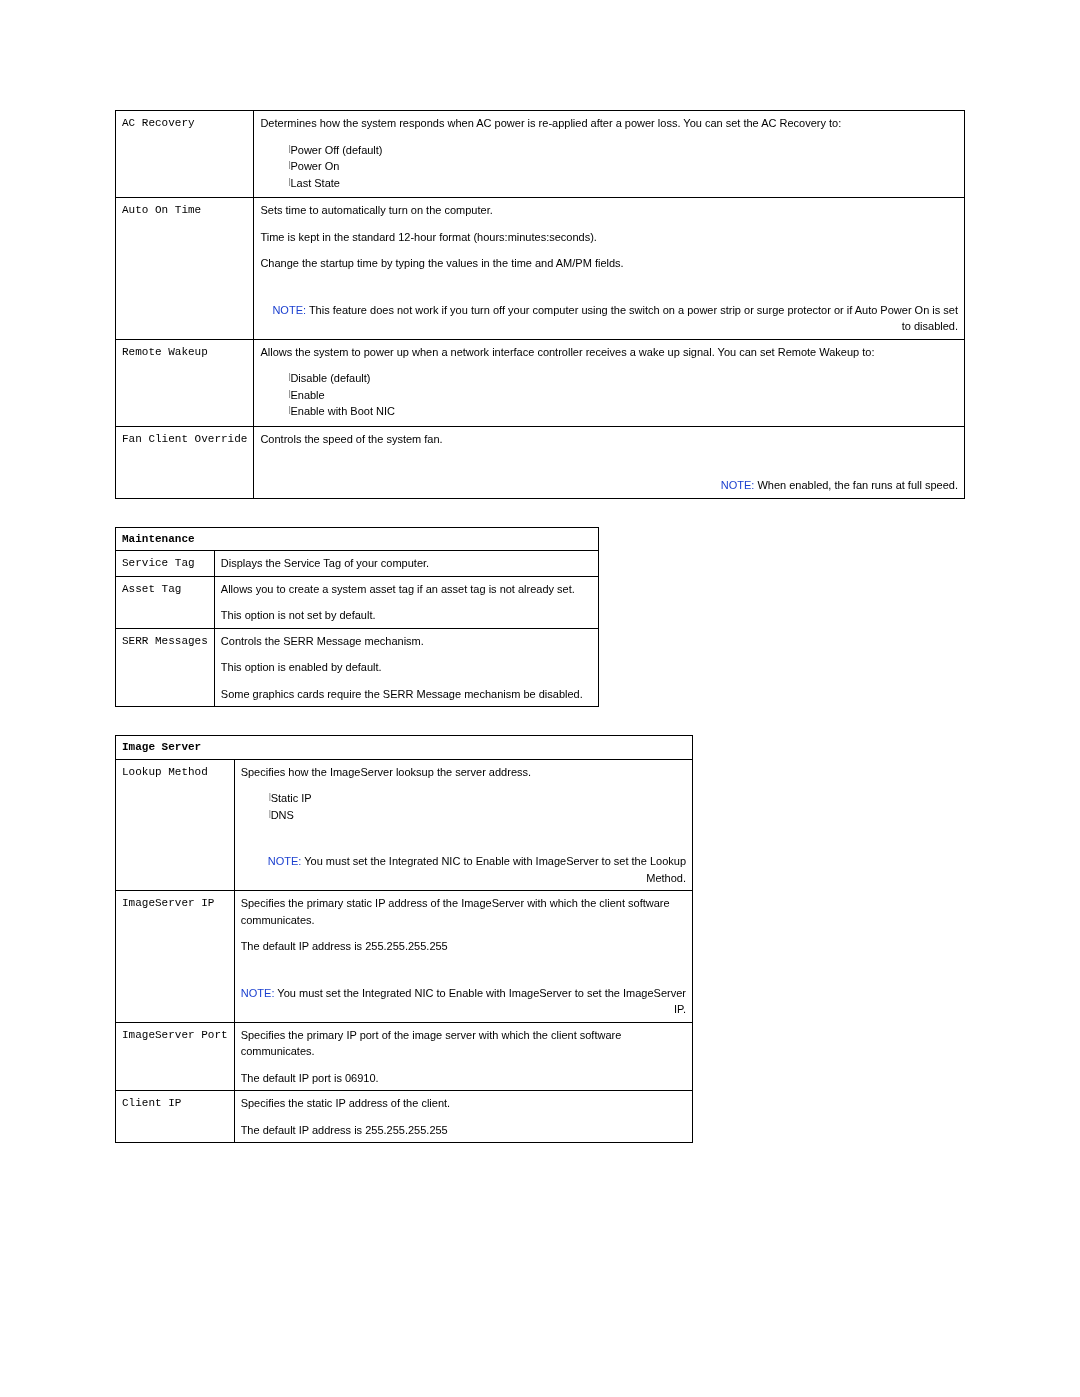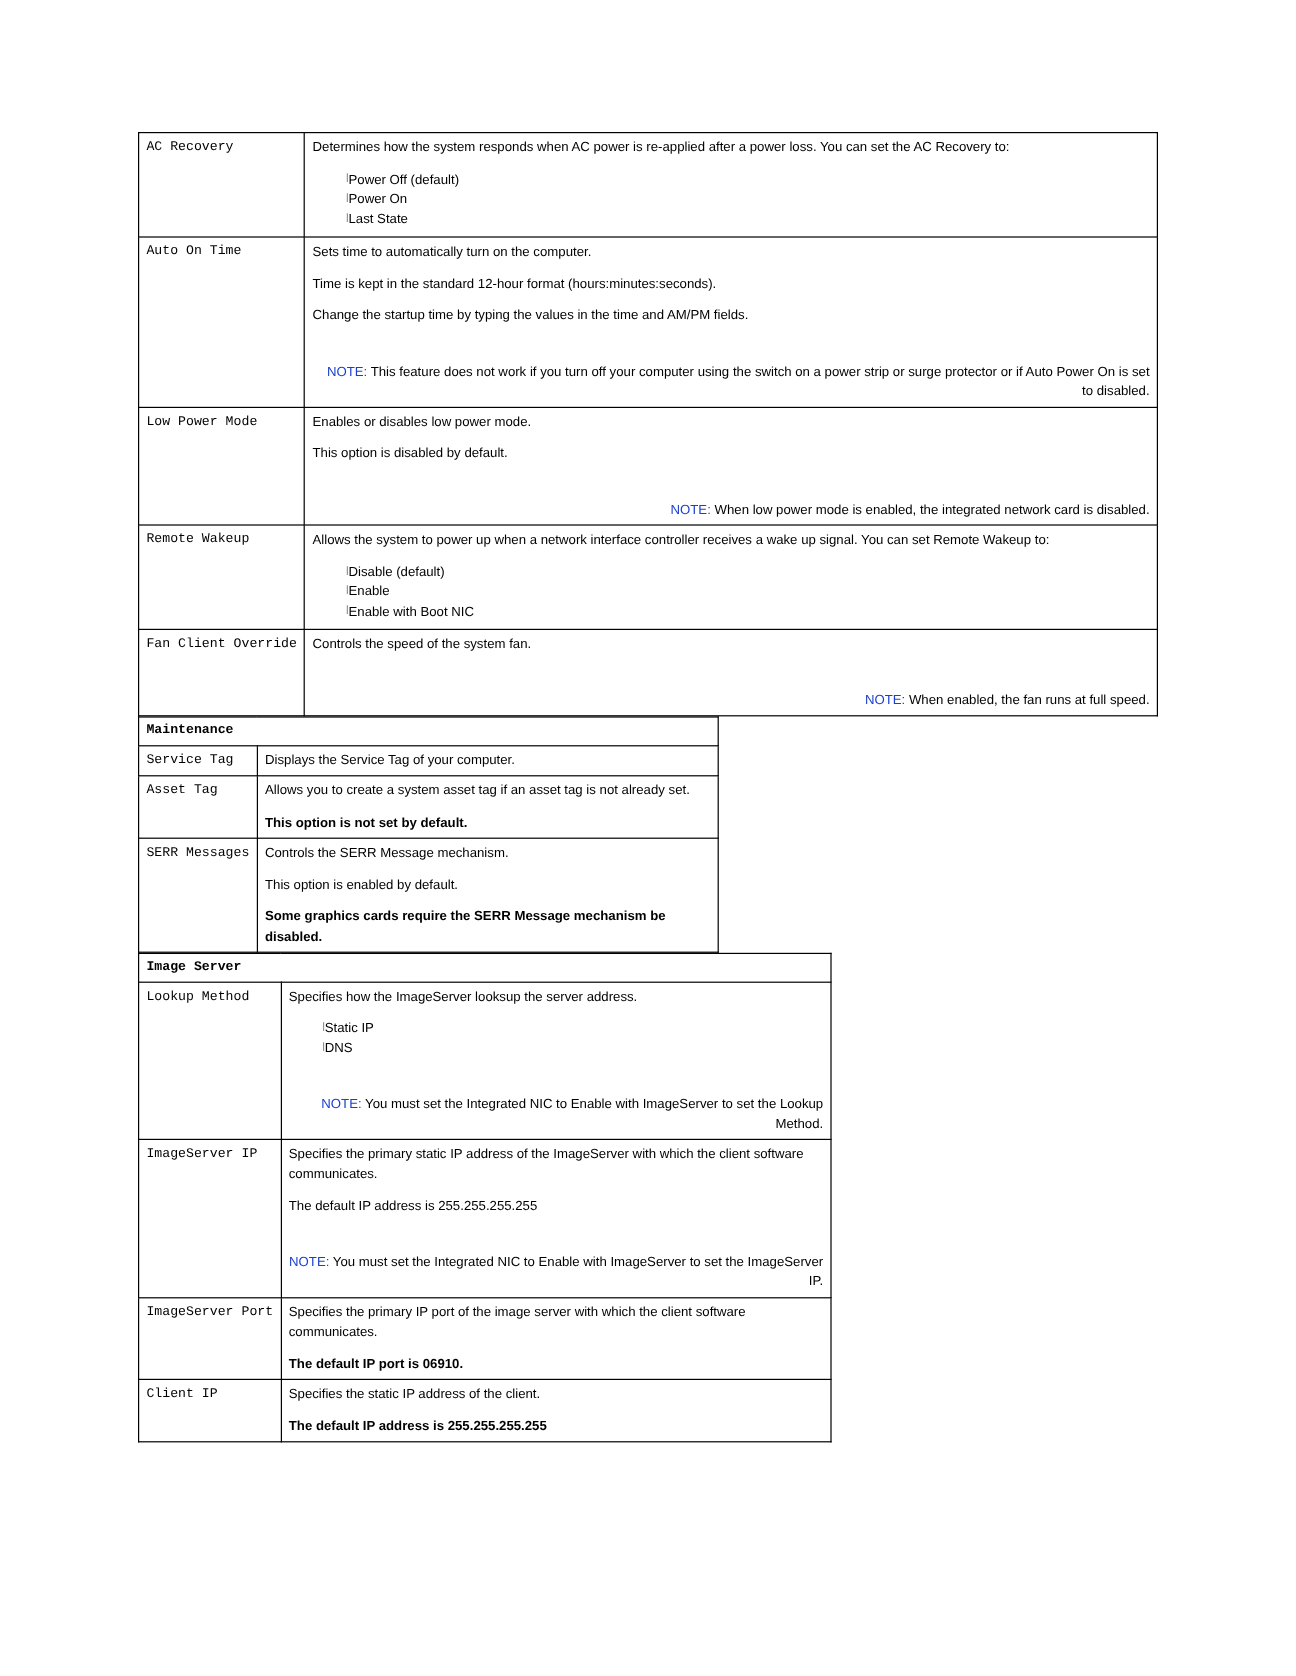--- a/index.html
+++ b/index.html
@@ -7,20 +7,21 @@
     font-family: Verdana, Arial, sans-serif;
     font-size: 11px;
     color: #000;
     margin: 0;
     padding: 110px 115px 60px 115px;
     width: 1080px;
     box-sizing: border-box;
   }
   table {
     border-collapse: collapse;
+    margin-bottom: 28px;
     font-size: 11px;
   }
   td {
     border: 1px solid #000;
     vertical-align: top;
     padding: 4px 6px;
     line-height: 1.5;
   }
   .label-col {
     font-family: "Courier New", monospace;
@@ -53,21 +54,20 @@
     top: 0;
     font-family: Verdana, Arial, sans-serif;
     font-size: 10px;
     color: #888;
   }
   .para {
     margin: 0 0 10px 0;
   }
   .para.last {
     margin-bottom: 0;
-    font-weight: bold;
   }
   .note-block {
     margin-top: 30px;
     margin-bottom: 0;
     text-align: right;
   }
 
   
   #table1 { width: 850px; }
   #table1 td.label-col { width: 92px; }
@@ -102,31 +102,20 @@
       <div class="para">Sets time to automatically turn on the computer.</div>
       <div class="para">Time is kept in the standard 12-hour format (hours:minutes:seconds).</div>
       <div class="para">Change the startup time by typing the values in the time and AM/PM fields.</div>
       <div class="note-block">
         <span class="note-label">NOTE:</span>
         <span>This feature does not work if you turn off your computer using the switch on a power strip or surge protector or if Auto Power On is set to disabled.</span>
       </div>
     </td>
   </tr>
 
-  <tr>
-    <td class="label-col">Low Power Mode</td>
-    <td>
-      <div class="para">Enables or disables low power mode.</div>
-      <div class="para">This option is disabled by default.</div>
-      <div class="note-block">
-        <span class="note-label">NOTE:</span>
-        <span>When low power mode is enabled, the integrated network card is disabled.</span>
-      </div>
-    </td>
-  </tr>
 
   <tr>
     <td class="label-col">Remote Wakeup</td>
     <td>
       <div class="para">Allows the system to power up when a network interface controller receives a wake up signal. You can set Remote Wakeup to:</div>
       <ul class="option-list">
         <li>Disable (default)</li>
         <li>Enable</li>
         <li>Enable with Boot NIC</li>
       </ul>

